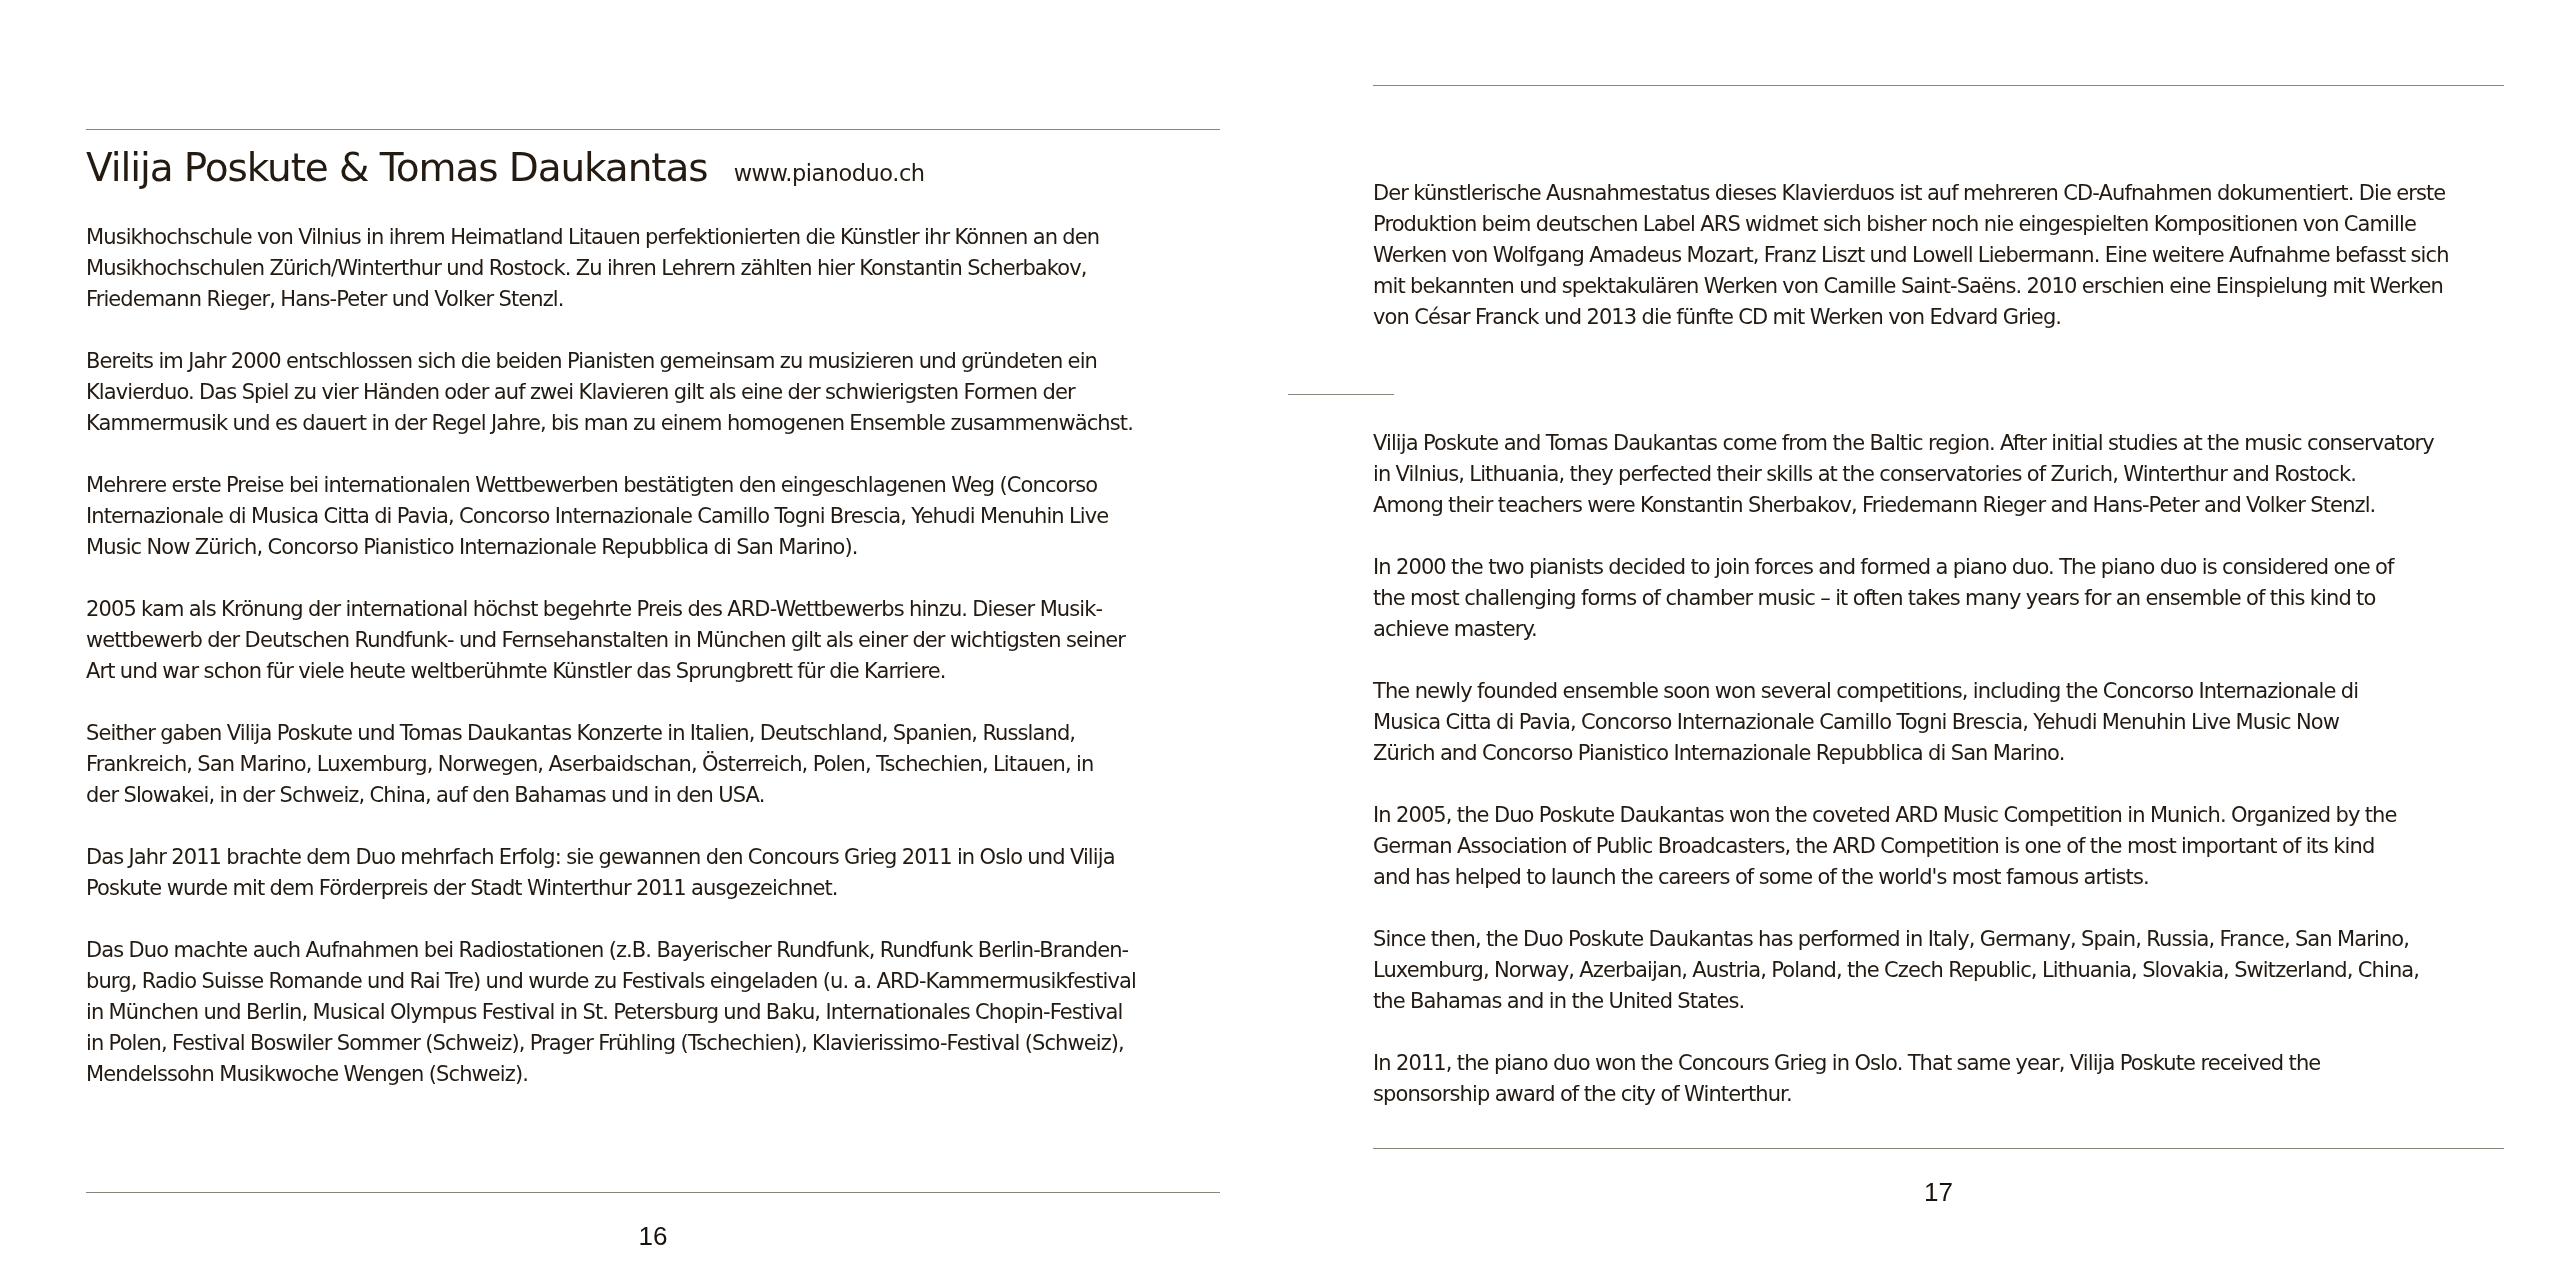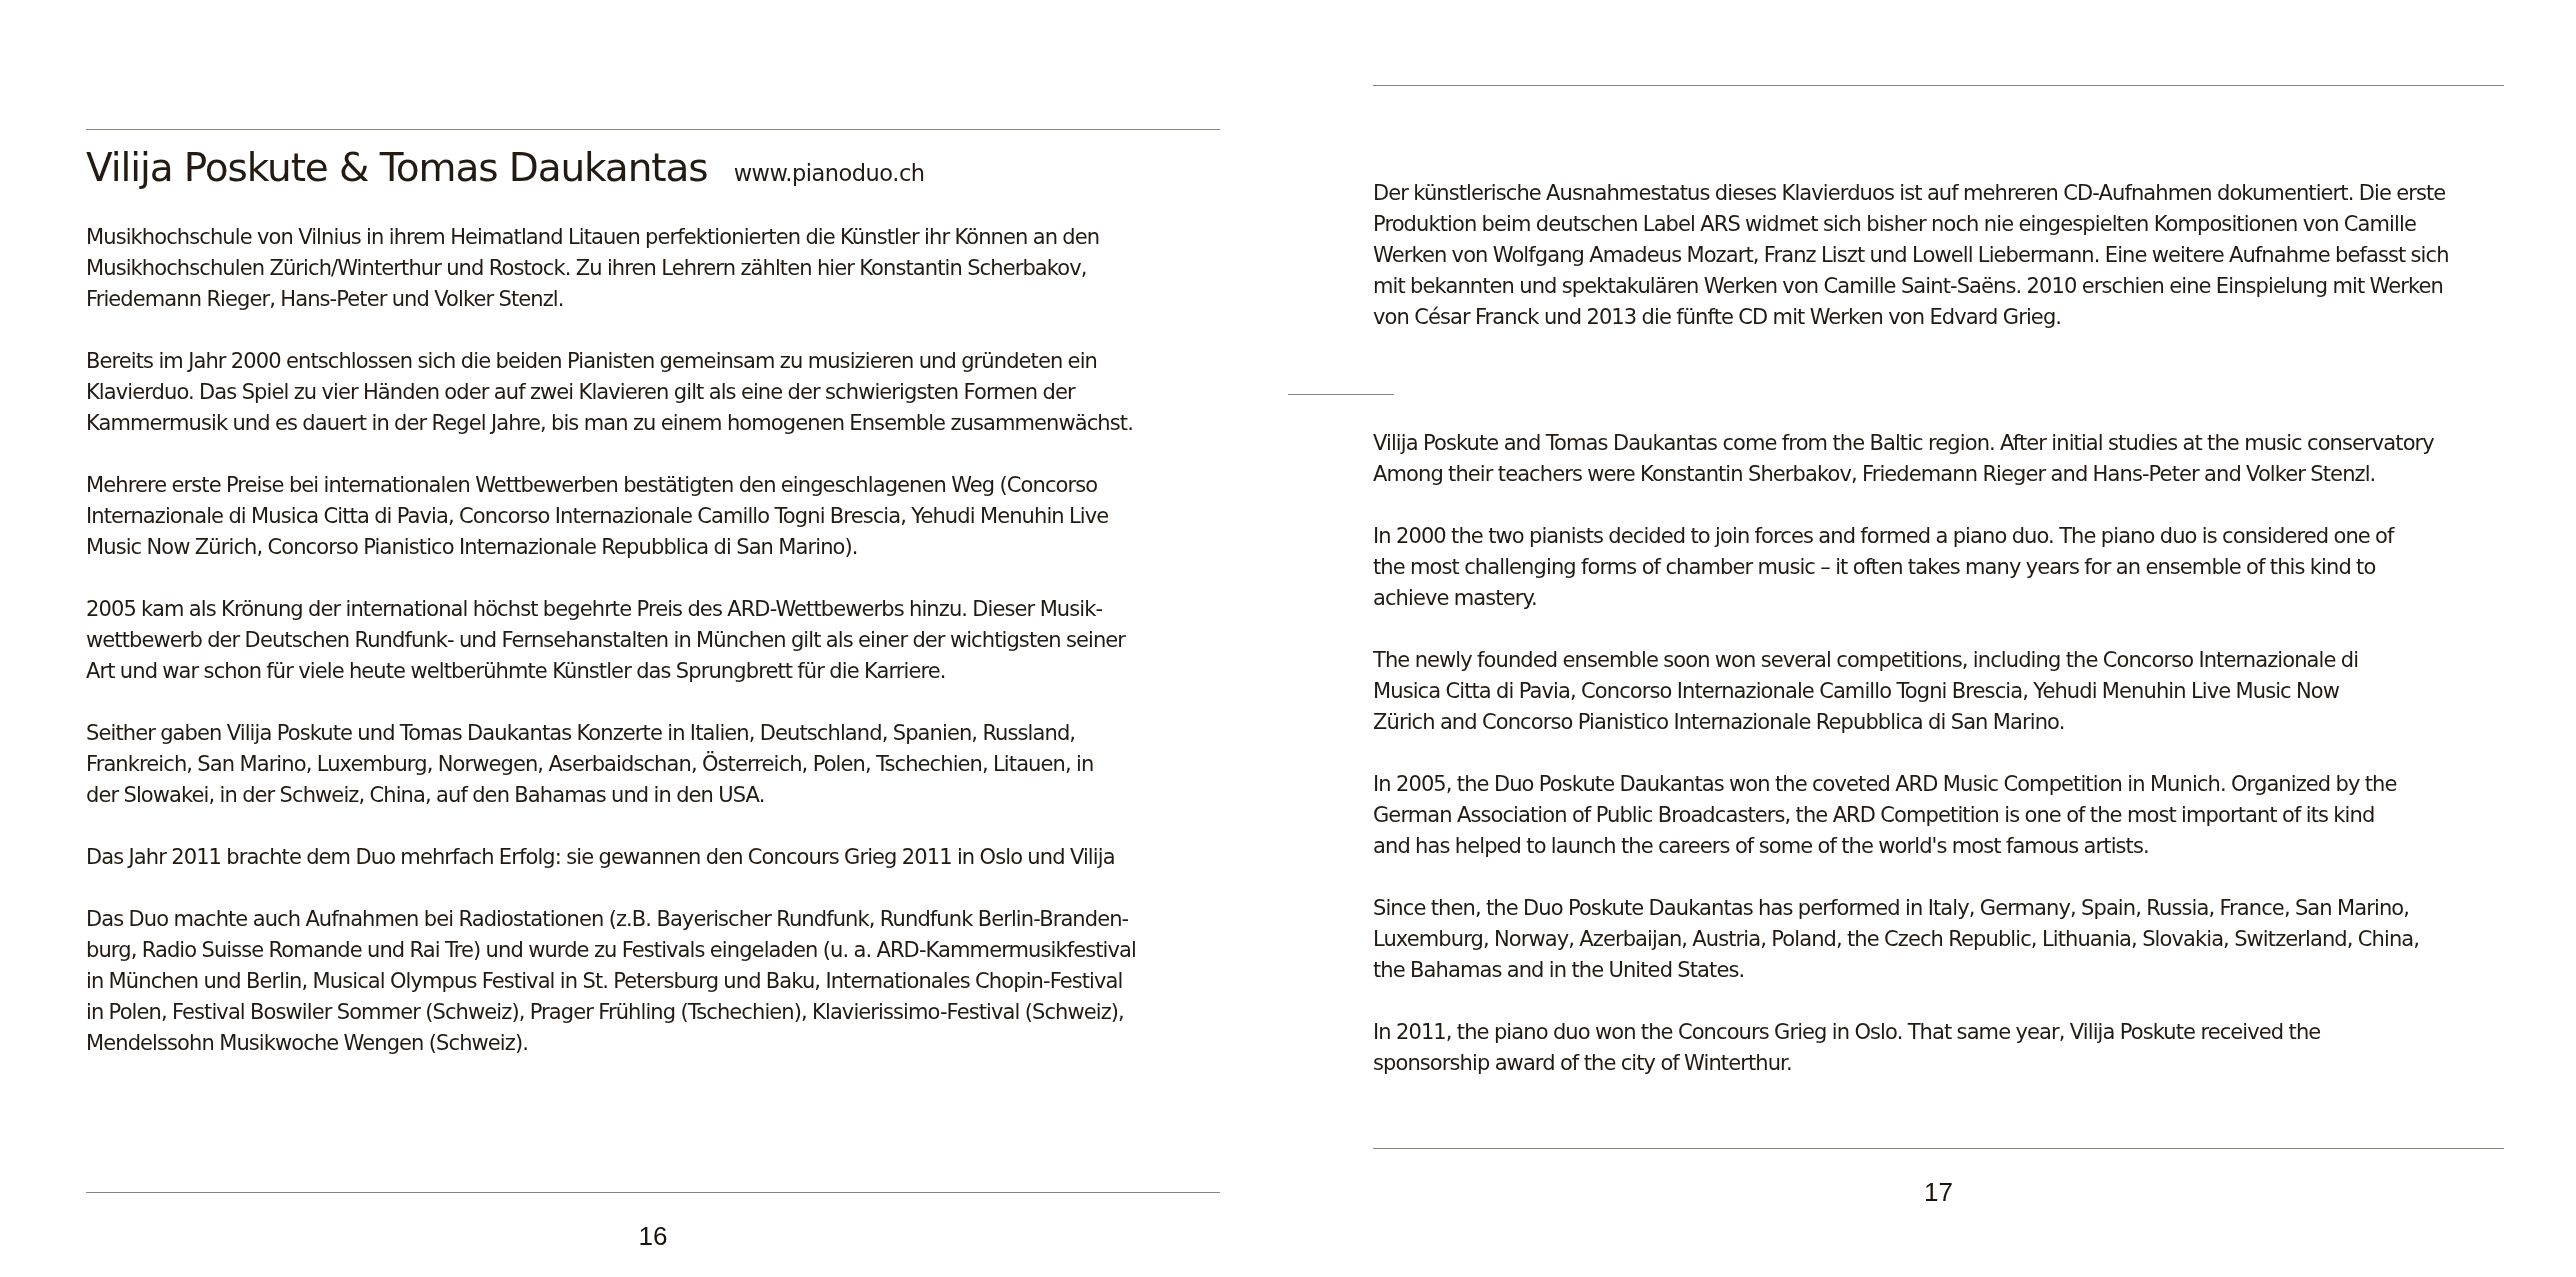--- a/index.html
+++ b/index.html
@@ -128,20 +128,21 @@
         <span class="line">wettbewerb der Deutschen Rundfunk- und Fernsehanstalten in München gilt als einer der wichtigsten seiner</span>
         <span class="line">Art und war schon für viele heute weltberühmte Künstler das Sprungbrett für die Karriere.</span>
       </p>
       <p class="para">
         <span class="line">Seither gaben Vilija Poskute und Tomas Daukantas Konzerte in Italien, Deutschland, Spanien, Russland,</span>
         <span class="line">Frankreich, San Marino, Luxemburg, Norwegen, Aserbaidschan, Österreich, Polen, Tschechien, Litauen, in</span>
         <span class="line">der Slowakei, in der Schweiz, China, auf den Bahamas und in den USA.</span>
       </p>
       <p class="para">
         <span class="line">Das Jahr 2011 brachte dem Duo mehrfach Erfolg: sie gewannen den Concours Grieg 2011 in Oslo und Vilija</span>
+        <span class="line">Poskute wurde mit dem Förderpreis der Stadt Winterthur 2011 ausgezeichnet.</span>
       </p>
       <p class="para">
         <span class="line">Das Duo machte auch Aufnahmen bei Radiostationen (z.B. Bayerischer Rundfunk, Rundfunk Berlin-Branden-</span>
         <span class="line">burg, Radio Suisse Romande und Rai Tre) und wurde zu Festivals eingeladen (u. a. ARD-Kammermusikfestival</span>
         <span class="line">in München und Berlin, Musical Olympus Festival in St. Petersburg und Baku, Internationales Chopin-Festival</span>
         <span class="line">in Polen, Festival Boswiler Sommer (Schweiz), Prager Frühling (Tschechien), Klavierissimo-Festival (Schweiz),</span>
         <span class="line">Mendelssohn Musikwoche Wengen (Schweiz).</span>
       </p>
     </div>
 
@@ -160,20 +161,21 @@
         <span class="line">mit bekannten und spektakulären Werken von Camille Saint-Saëns. 2010 erschien eine Einspielung mit Werken</span>
         <span class="line">von César Franck und 2013 die fünfte CD mit Werken von Edvard Grieg.</span>
       </p>
     </div>
 
   <div class="separator"></div>
 
   <div class="column col-en-right">
       <p class="para">
         <span class="line">Vilija Poskute and Tomas Daukantas come from the Baltic region. After initial studies at the music conservatory</span>
+        <span class="line">in Vilnius, Lithuania, they perfected their skills at the conservatories of Zurich, Winterthur and Rostock.</span>
         <span class="line">Among their teachers were Konstantin Sherbakov, Friedemann Rieger and Hans-Peter and Volker Stenzl.</span>
       </p>
       <p class="para">
         <span class="line">In 2000 the two pianists decided to join forces and formed a piano duo. The piano duo is considered one of</span>
         <span class="line">the most challenging forms of chamber music – it often takes many years for an ensemble of this kind to</span>
         <span class="line">achieve mastery.</span>
       </p>
       <p class="para">
         <span class="line">The newly founded ensemble soon won several competitions, including the Concorso Internazionale di</span>
         <span class="line">Musica Citta di Pavia, Concorso Internazionale Camillo Togni Brescia, Yehudi Menuhin Live Music Now</span>

